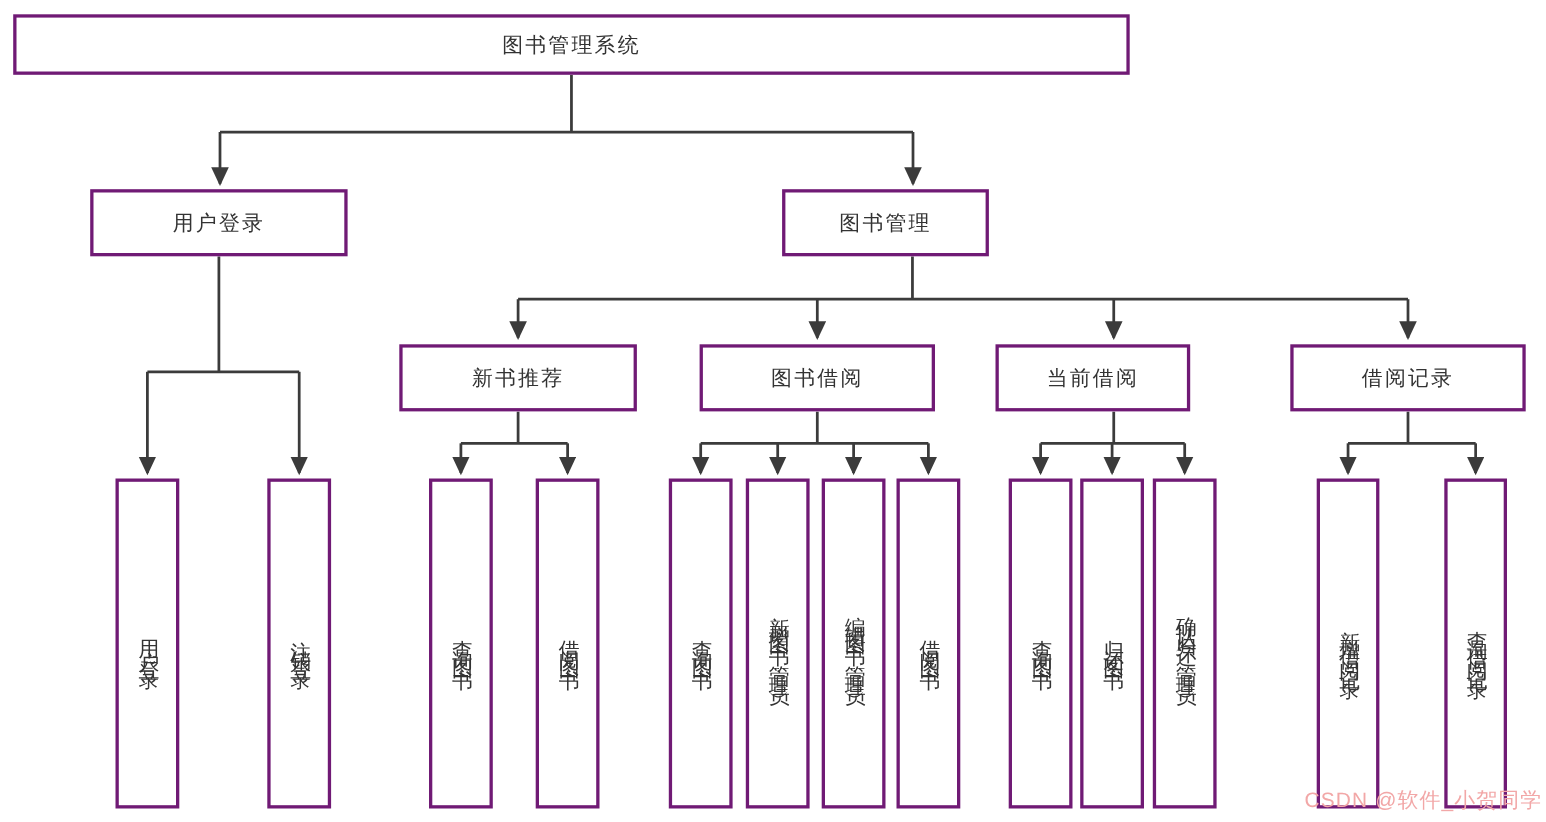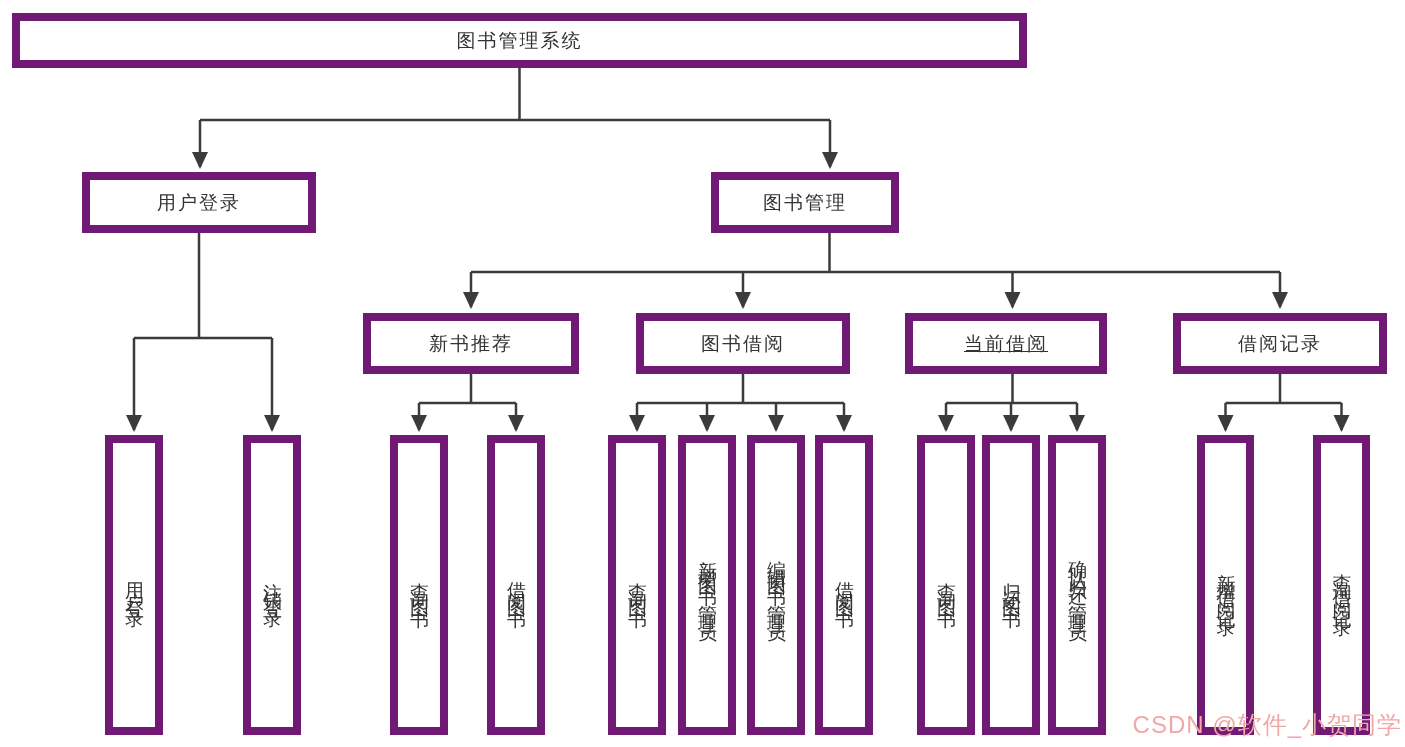--- a/index.html
+++ b/index.html
@@ -2,47 +2,47 @@
 <html><head>
 <meta charset="utf-8">
 <style>
   html,body{margin:0;padding:0;background:#fff;}
   #stage{
     position:relative;width:1405px;height:747px;background:#ffffff;
     font-family:"Liberation Sans","DejaVu Sans",sans-serif;overflow:hidden;
   }
   #wires{position:absolute;left:0;top:0;pointer-events:none;}
   .node{
-    position:absolute;background:#fff;border:8px solid #701a75;
+    position:absolute;background:#fff;border:3px solid #701a75;
     display:flex;align-items:center;justify-content:center;
     color:#333333;font-size:19px;letter-spacing:2px;box-sizing:border-box;
   }
   .vnode{letter-spacing:0;}
   .vnode .vtxt{
     writing-mode:vertical-rl;text-orientation:mixed;
     font-size:19px;letter-spacing:9px;line-height:1.1;
   }
   
   .n-root   {left:12px;  top:13px;  width:1015px;height:55px;}
   .n-login  {left:82px;  top:172px; width:234px; height:61px;}
   .n-mgmt   {left:711px; top:172px; width:188px; height:61px;}
   .n-rec    {left:363px; top:313px; width:216px; height:61px;}
   .n-borrow {left:636px; top:313px; width:214px; height:61px;}
-  .n-current{left:905px; top:313px; width:202px; height:61px;text-decoration:underline;}
+  .n-current{left:905px; top:313px; width:177px; height:61px;}
   .n-records{left:1173px;top:313px; width:214px; height:61px;align-items:center;}
   .leaf{top:435px;width:58px;height:300px;}
   .l-1{left:105px;} .l-2{left:243px;}
   .l-3{left:390px;} .l-4{left:487px;}
   .l-5{left:608px;} .l-6{left:678px;} .l-7{left:747px;} .l-8{left:815px;}
   .l-9{left:917px;} .l-10{left:982px;} .l-11{left:1048px;}
   .l-12{left:1197px;width:57px;} .l-13{left:1313px;width:57px;}
   .wire{stroke:#3b3b3b;stroke-width:2.5;fill:none;}
   .watermark{
     position:absolute;right:3px;bottom:6px;
-    color:#f2a7a7;font-size:24px;letter-spacing:1px;
+    color:#f2a7a7;font-size:19px;letter-spacing:1px;
   }
 </style>
 </head>
 <body>
 
 <div id="stage">
 
   <svg id="wires" width="1405" height="747" aria-hidden="true">
     <defs>
       <marker id="arrow" markerUnits="userSpaceOnUse" markerWidth="22" markerHeight="18" refX="15" refY="8" orient="auto">

